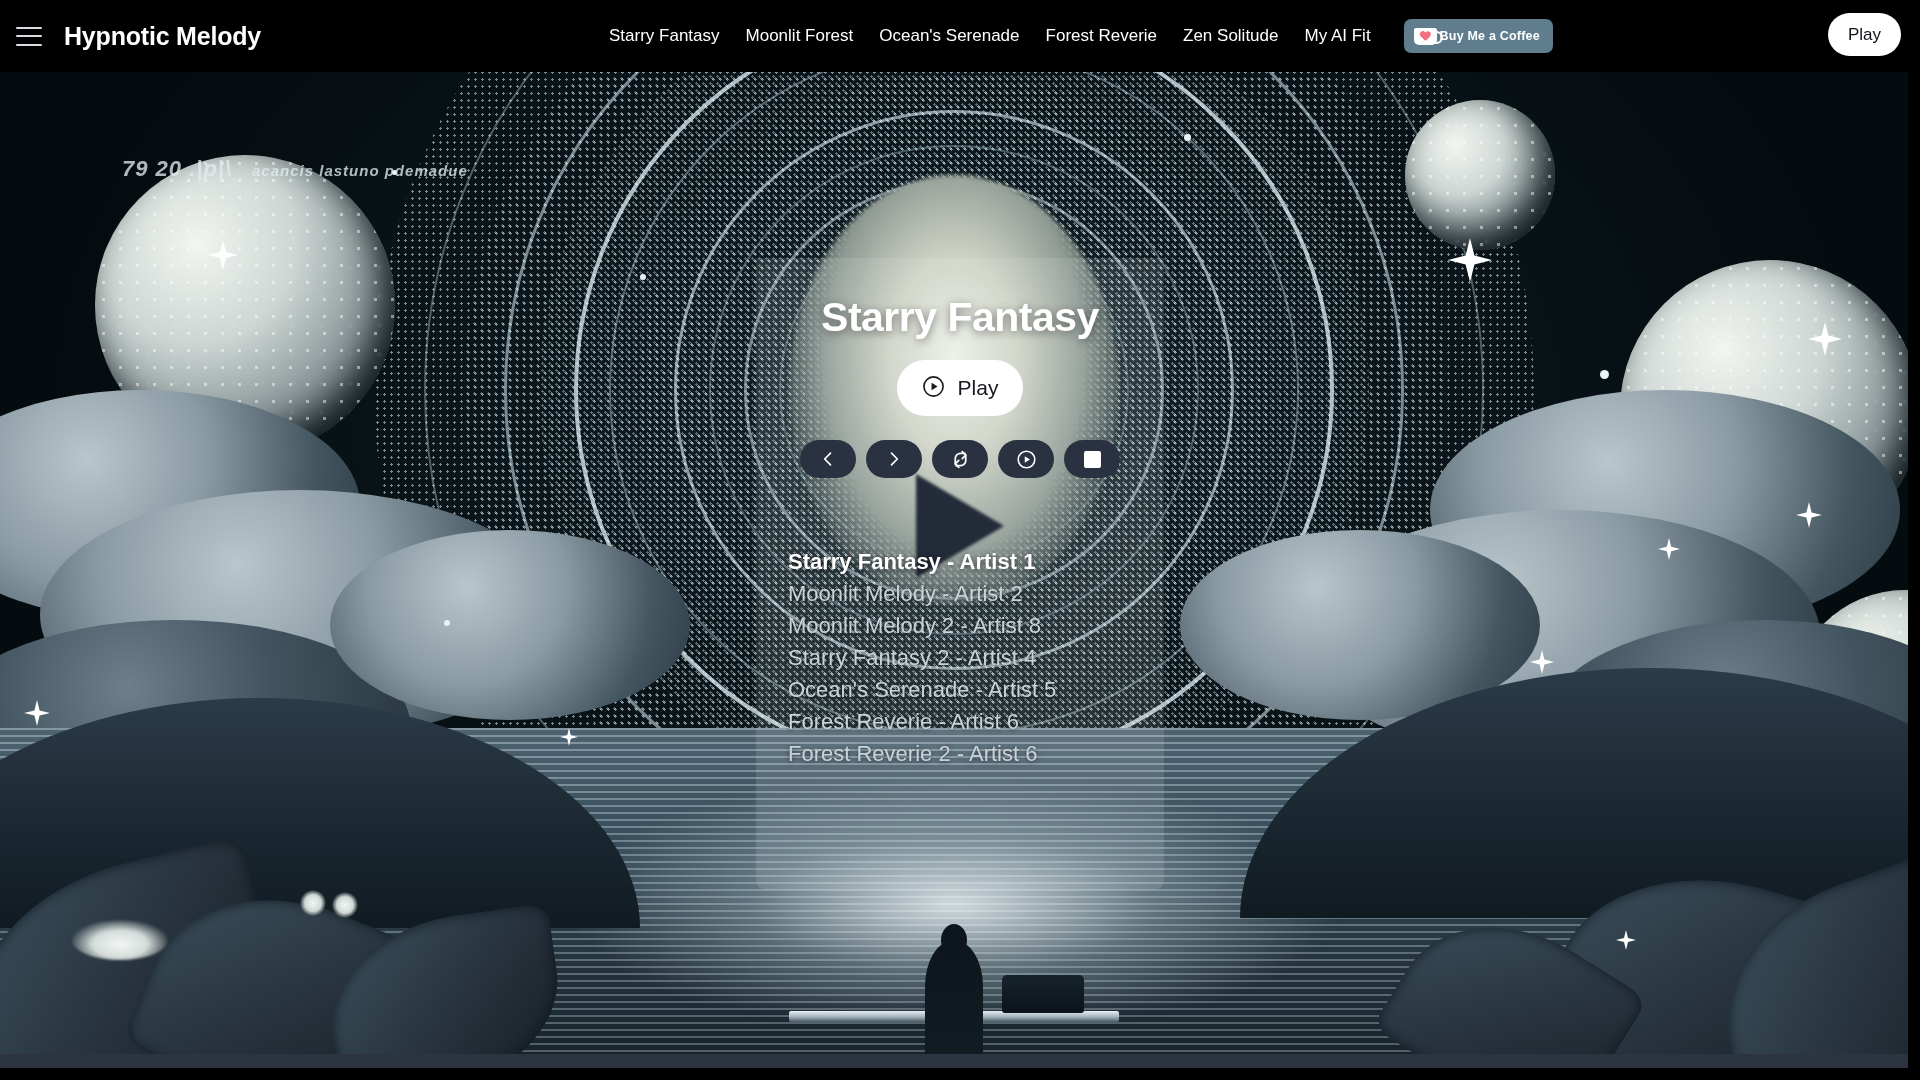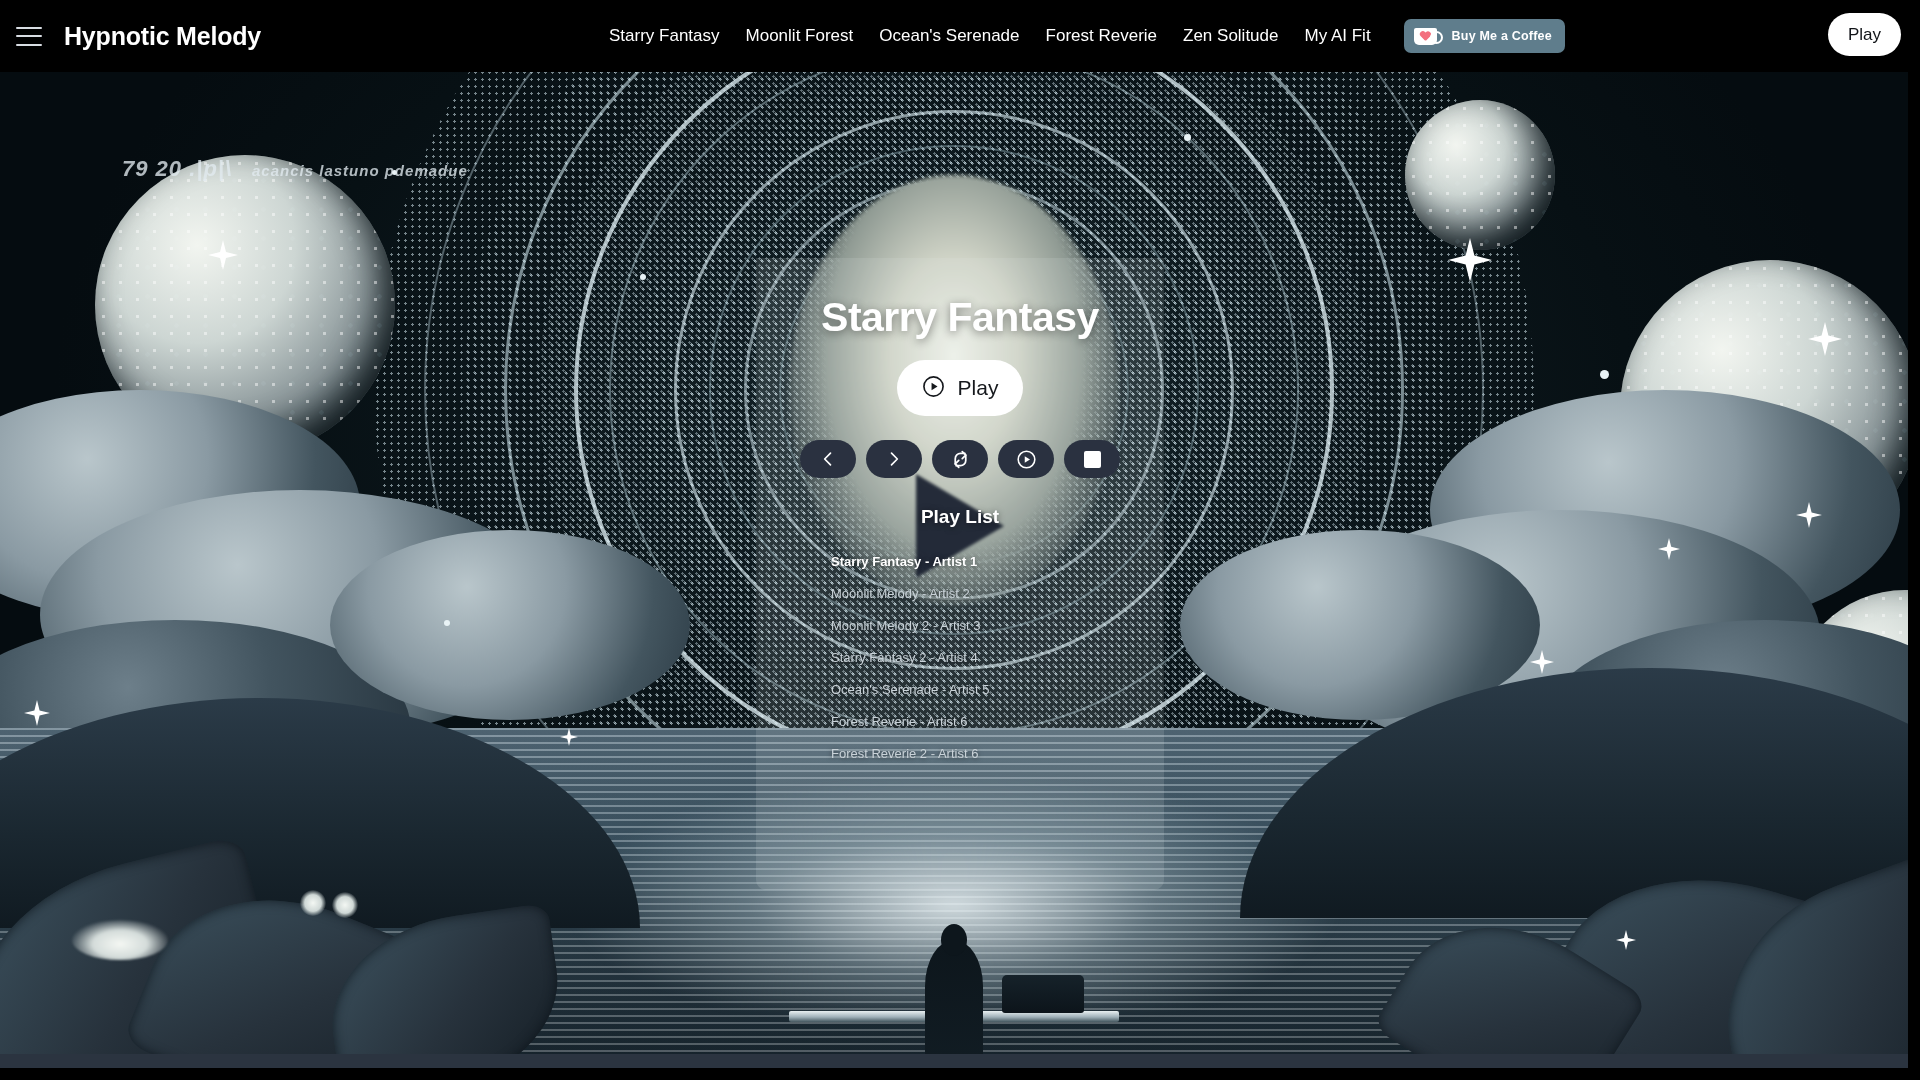--- a/index.html
+++ b/index.html
@@ -32,21 +32,21 @@
   .nav {
     position: absolute; left: 596px; top: 0; height: 72px;
     display: flex; align-items: center; gap: 0px;
   }
   .nav a {
     color: #ffffff; font-size: 17px; text-decoration: none;
     padding: 0 13px; white-space: nowrap;
   }
   .coffee-btn {
     margin-left: 20px;
-    display: flex; align-items: center; gap: 15px;
+    display: flex; align-items: center; gap: 3px;
     background: #5f7d8c;
     border: none; border-radius: 7px;
     height: 34px; padding: 0 13px 0 10px;
     cursor: pointer; white-space: nowrap; justify-content: center;
   }
   .coffee-label {
     color: #ffffff; font-size: 12.5px; font-weight: bold; letter-spacing: 0.2px;
   }
   .cup {
     position: relative; width: 23px; height: 17px;
@@ -295,27 +295,26 @@
   .playlist-head {
     position: absolute; left: 0; right: 0; top: 248px;
     text-align: center;
     color: #ffffff; font-size: 19px; font-weight: bold;
     text-shadow: 0 1px 6px rgba(0,0,0,.5);
   }
   .tracks {
     position: absolute; left: 32px; right: 20px; top: 288px;
   }
   .track {
-    font-size: 13px;
+    font-size: 22px;
     color: #c9d2d8;
     line-height: 32px;
     text-shadow: 0 1px 5px rgba(0,0,0,.55);
     cursor: pointer;
     white-space: nowrap;
-    margin-left: 43px;
   }
   .track.active { color: #ffffff; font-weight: bold; }
 </style>
 </head>
 <body>
 
 <div class="header">
   <div class="hamburger">
     <span></span>
       <span></span>
@@ -469,24 +468,23 @@
           <path d="M10 8.3 L16 12 L10 15.7 Z" fill="#ffffff" stroke="none"></path>
         </svg>
       </span>
     </button>
 
     <button class="ctl">
       <span class="stop-square"></span>
     </button>
   </div>
 
-  <div class="playlist-head">Play List</div>
 
   <div class="tracks">
     <div class="track active">Starry Fantasy - Artist 1</div>
     <div class="track">Moonlit Melody - Artist 2</div>
-    <div class="track">Moonlit Melody 2 - Artist 3</div>
+    <div class="track">Moonlit Melody 2 - Artist 8</div>
     <div class="track">Starry Fantasy 2 - Artist 4</div>
     <div class="track">Ocean's Serenade - Artist 5</div>
     <div class="track">Forest Reverie - Artist 6</div>
     <div class="track">Forest Reverie 2 - Artist 6</div>
   </div>
 </div>
 
 </body></html>

